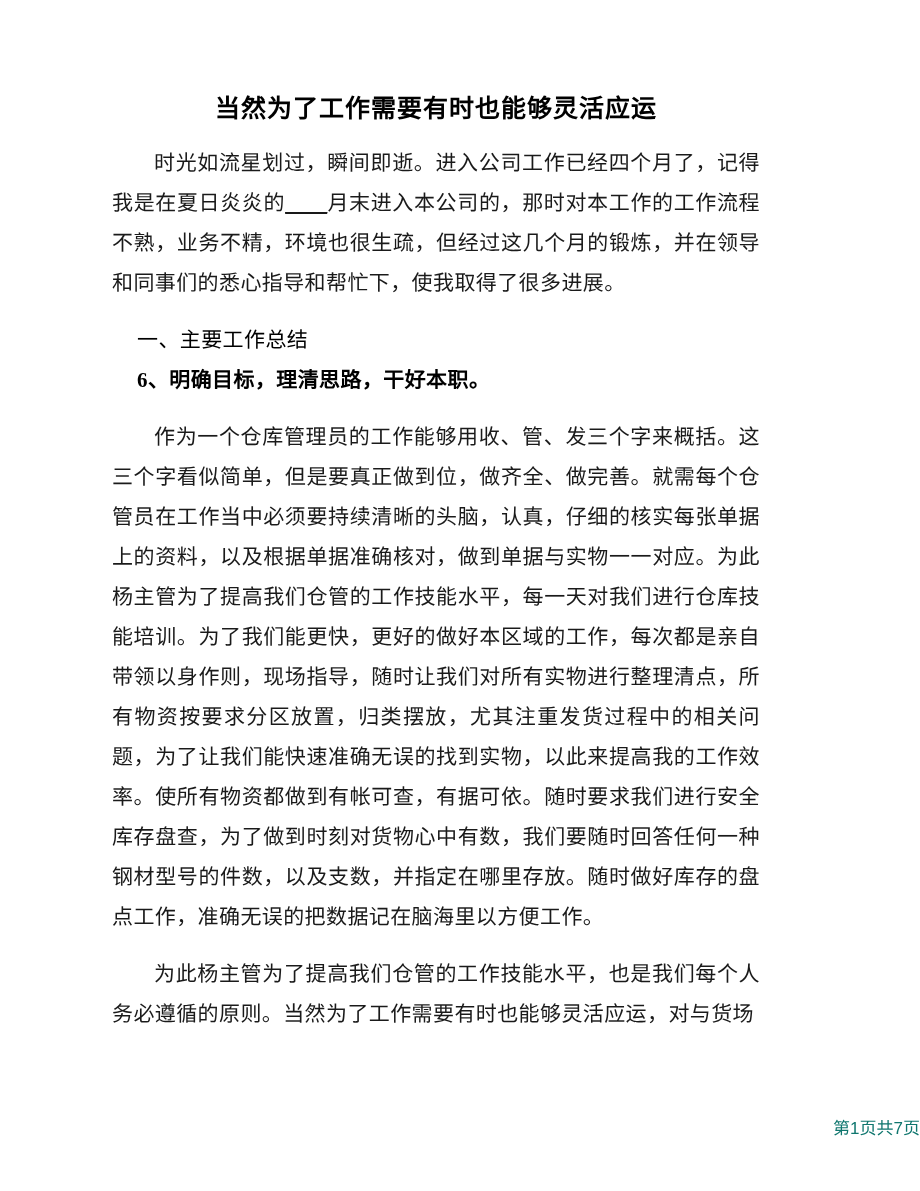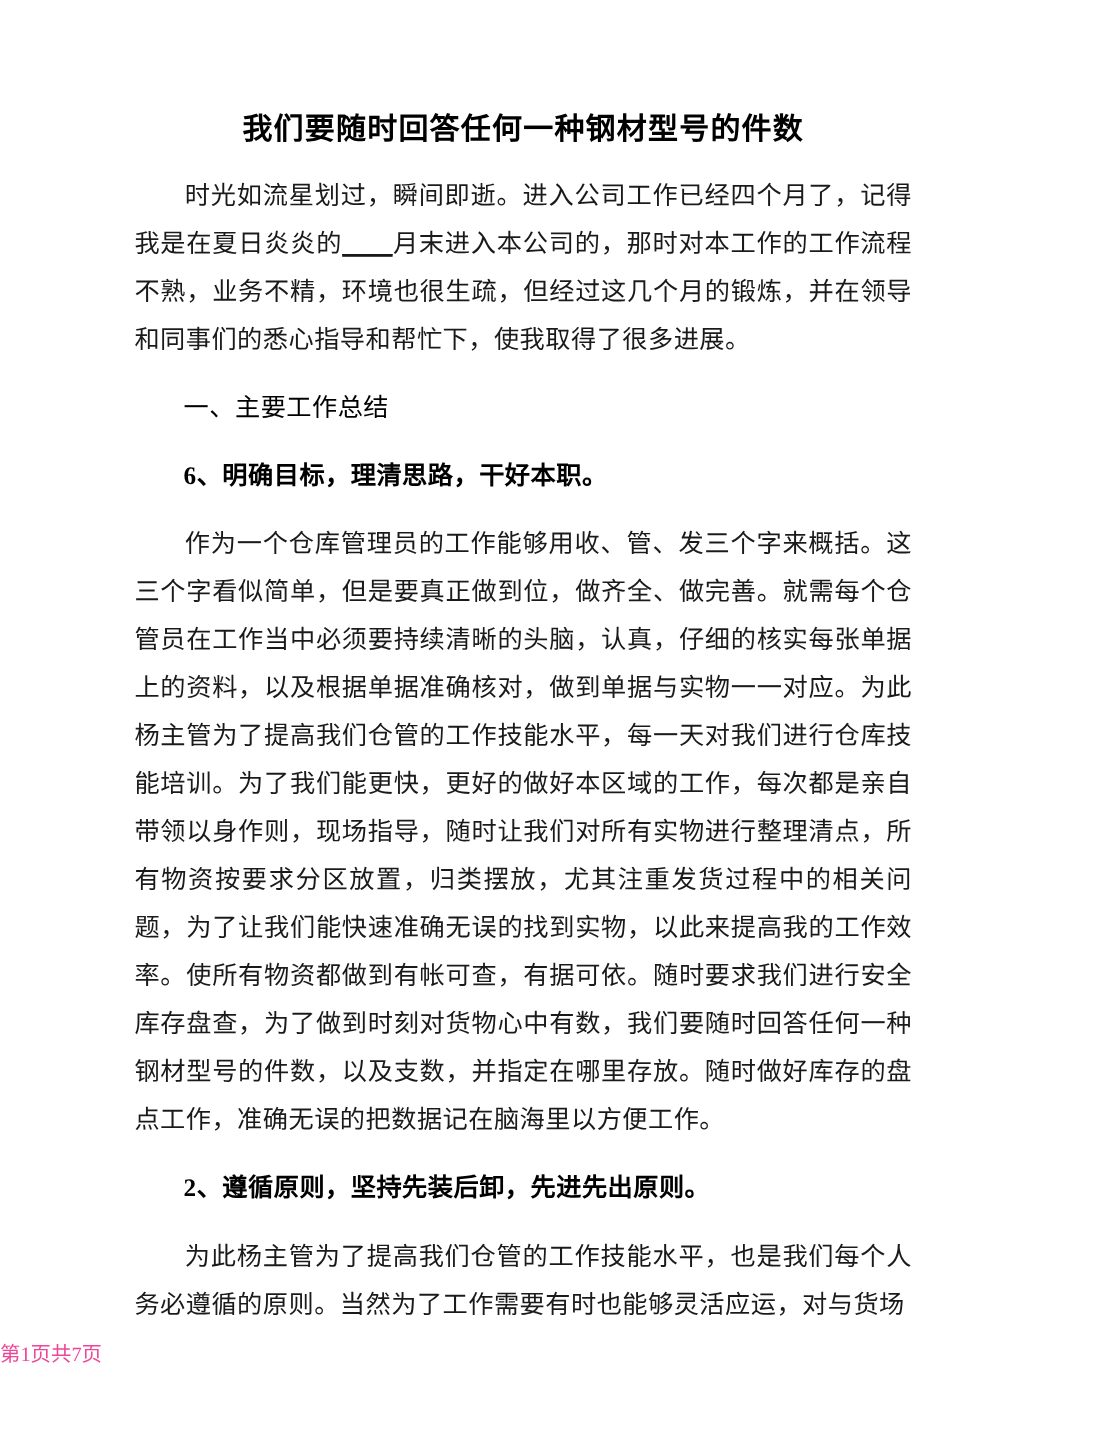--- a/index.html
+++ b/index.html
@@ -50,62 +50,61 @@
     color: #1a1a1a;
   }
 
   .para.indent {
     text-indent: 2em;
   }
 
   .heading {
     font-size: 21px;
     line-height: 40px;
-    margin: 16px;
+    margin: 0;
     text-indent: 2em;
     letter-spacing: 0.4px;
     color: #000000;
   }
 
   .heading.strong {
     font-weight: bold;
   }
 
   .blank-fill {
     text-decoration: underline;
     letter-spacing: 0;
   }
 
   .footer {
     position: absolute;
     left: 0;
     right: 0;
     top: 1118px;
-    text-align: left;
+    text-align: right;
     font-size: 17px;
     line-height: 22px;
-    color: #ec4899;
-    font-family: Liberation Serif, serif;
+    color: #0f766e;
+    font-family: Liberation Sans, sans-serif;
   }
 </style>
 </head>
 <body>
 
 <div class="page">
 
   <div class="content">
 
-    <h1 class="doc-title">我们要随时回答任何一种钢材型号的件数</h1>
+    <h1 class="doc-title">当然为了工作需要有时也能够灵活应运</h1>
 
     <div id="blocks-container">
         <p class="para indent">时光如流星划过，瞬间即逝。进入公司工作已经四个月了，记得我是在夏日炎炎的<span class="blank-fill">____</span>月末进入本公司的，那时对本工作的工作流程不熟，业务不精，环境也很生疏，但经过这几个月的锻炼，并在领导和同事们的悉心指导和帮忙下，使我取得了很多进展。</p>
         <p class="heading indent">一、主要工作总结</p>
         <p class="heading indent strong">6、明确目标，理清思路，干好本职。</p>
         <p class="para indent">作为一个仓库管理员的工作能够用收、管、发三个字来概括。这三个字看似简单，但是要真正做到位，做齐全、做完善。就需每个仓管员在工作当中必须要持续清晰的头脑，认真，仔细的核实每张单据上的资料，以及根据单据准确核对，做到单据与实物一一对应。为此杨主管为了提高我们仓管的工作技能水平，每一天对我们进行仓库技能培训。为了我们能更快，更好的做好本区域的工作，每次都是亲自带领以身作则，现场指导，随时让我们对所有实物进行整理清点，所有物资按要求分区放置，归类摆放，尤其注重发货过程中的相关问题，为了让我们能快速准确无误的找到实物，以此来提高我的工作效率。使所有物资都做到有帐可查，有据可依。随时要求我们进行安全库存盘查，为了做到时刻对货物心中有数，我们要随时回答任何一种钢材型号的件数，以及支数，并指定在哪里存放。随时做好库存的盘点工作，准确无误的把数据记在脑海里以方便工作。</p>
-        <p class="heading indent strong">2、遵循原则，坚持先装后卸，先进先出原则。</p>
         <p class="para indent">为此杨主管为了提高我们仓管的工作技能水平，也是我们每个人务必遵循的原则。当然为了工作需要有时也能够灵活应运，对与货场</p>
       </div>
 
   </div>
 
   <div class="footer">
     <span>第1页共7页</span>
   </div>
 
 </div>

